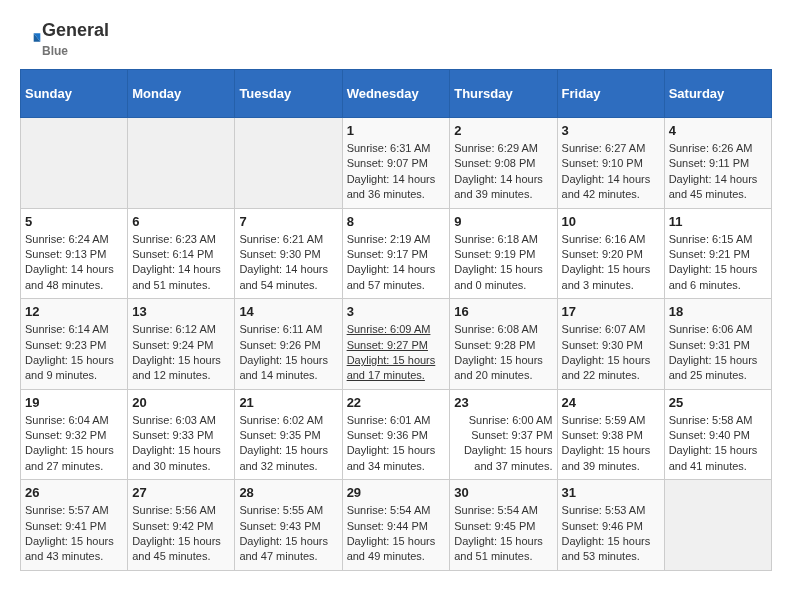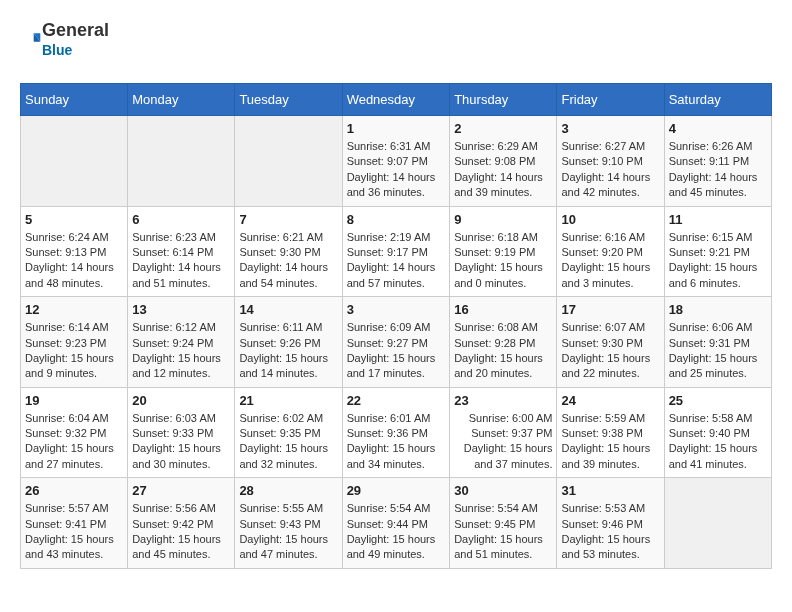--- a/index.html
+++ b/index.html
@@ -7,21 +7,21 @@
       font-family: Arial, sans-serif;
       background: #fff;
       width: 792px;
       min-height: 612px;
       padding: 20px;
     }
     .header {
       display: flex;
       justify-content: space-between;
       align-items: center;
-      margin-bottom: 24px;
+      margin-bottom: 10px;
     }
     .logo {
       display: flex;
       align-items: center;
     }
     .logo-icon {
       width: 20px;
       height: 20px;
       margin-left: 2px;
       margin-right: 0px;
@@ -40,24 +40,24 @@
       color: #555;
     }
     table {
       width: 100%;
       border-collapse: collapse;
       font-size: 11px;
     }
     thead tr th {
       background-color: #2e6dbf;
       color: #fff;
-      padding: 8px 4px;
+      padding: 16px 4px;
       text-align: left;
       font-size: 13px;
-      font-weight: normal;
+      font-weight: bold;
       border: 1px solid #2560aa;
     }
     tbody tr td {
       border: 1px solid #ccc;
       vertical-align: top;
       padding: 5px 4px;
       width: 108px;
       min-height: 80px;
       background: #fff;
     }
@@ -86,21 +86,21 @@
 <body>
 
 <div class="header">
   <div class="logo">
     <svg class="logo-icon" viewBox="0 0 24 24" width="28" height="28">
       <polygon points="14,4 22,4 22,14" fill="#1a73c8"></polygon>
       <polygon points="14,4 22,14 14,14" fill="#1a5fa0"></polygon>
     </svg>
     <div>
       <span style="font-size:18px;font-weight:bold;color:#333;">General</span><br>
-      <span style="font-size:14px;font-weight:bold;color:#0369a1;">Blue</span>
+      <span style="font-size:12px;font-weight:bold;color:#737373;">Blue</span>
     </div>
   </div>
   <div class="title-block">
     <div class="month-title"></div>
     <div class="subtitle"></div>
   </div>
 </div>
 
 <table>
   <thead>
@@ -216,21 +216,21 @@
         </td>
         <td>
           <div class="day-num">14</div>
           <div class="day-info" style="white-space: pre-line;">Sunrise: 6:11 AM
 Sunset: 9:26 PM
 Daylight: 15 hours
 and 14 minutes.</div>
         </td>
         <td>
           <div class="day-num">3</div>
-          <div class="day-info" style="white-space: pre-line;">Sunrise: 6:09 AM
+          <div class="day-info" style="white-space: pre-line; text-decoration: underline;">Sunrise: 6:09 AM
 Sunset: 9:27 PM
 Daylight: 15 hours
 and 17 minutes.</div>
         </td>
         <td>
           <div class="day-num">16</div>
           <div class="day-info" style="white-space: pre-line;">Sunrise: 6:08 AM
 Sunset: 9:28 PM
 Daylight: 15 hours
 and 20 minutes.</div>

